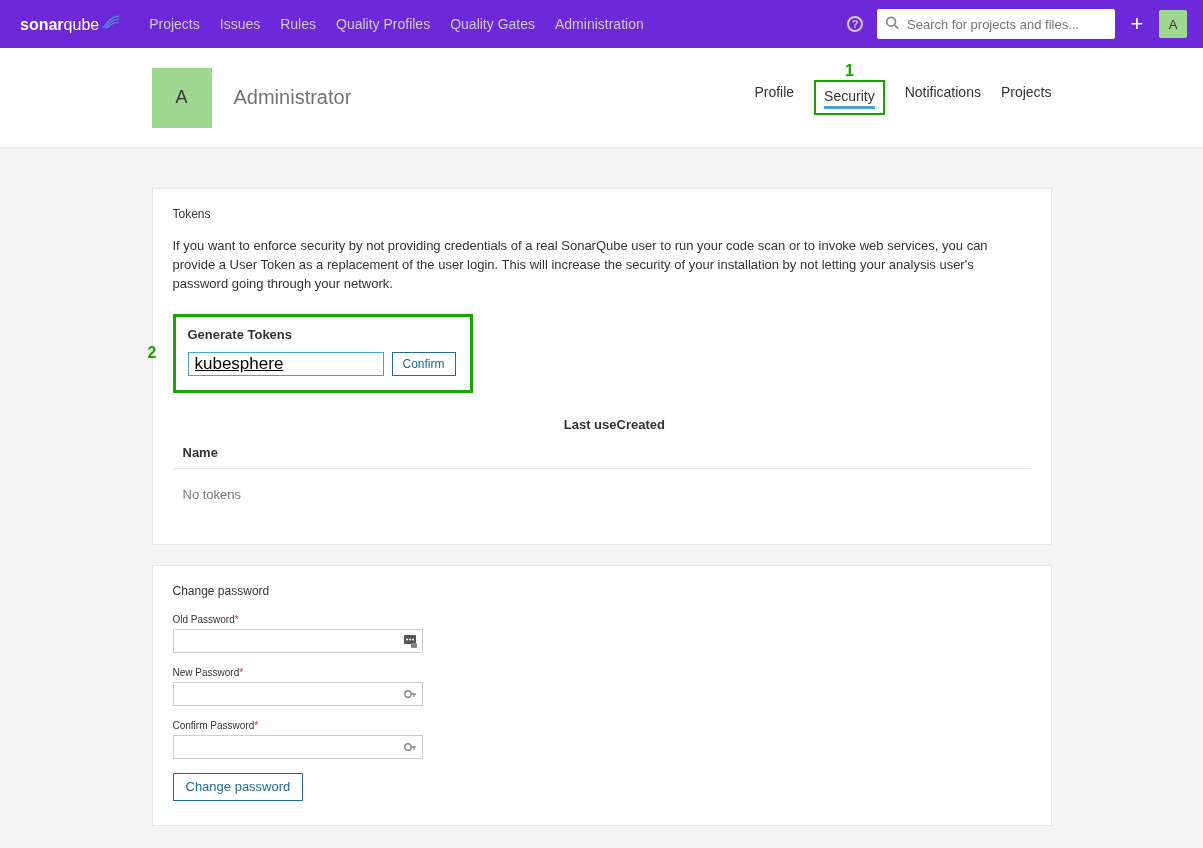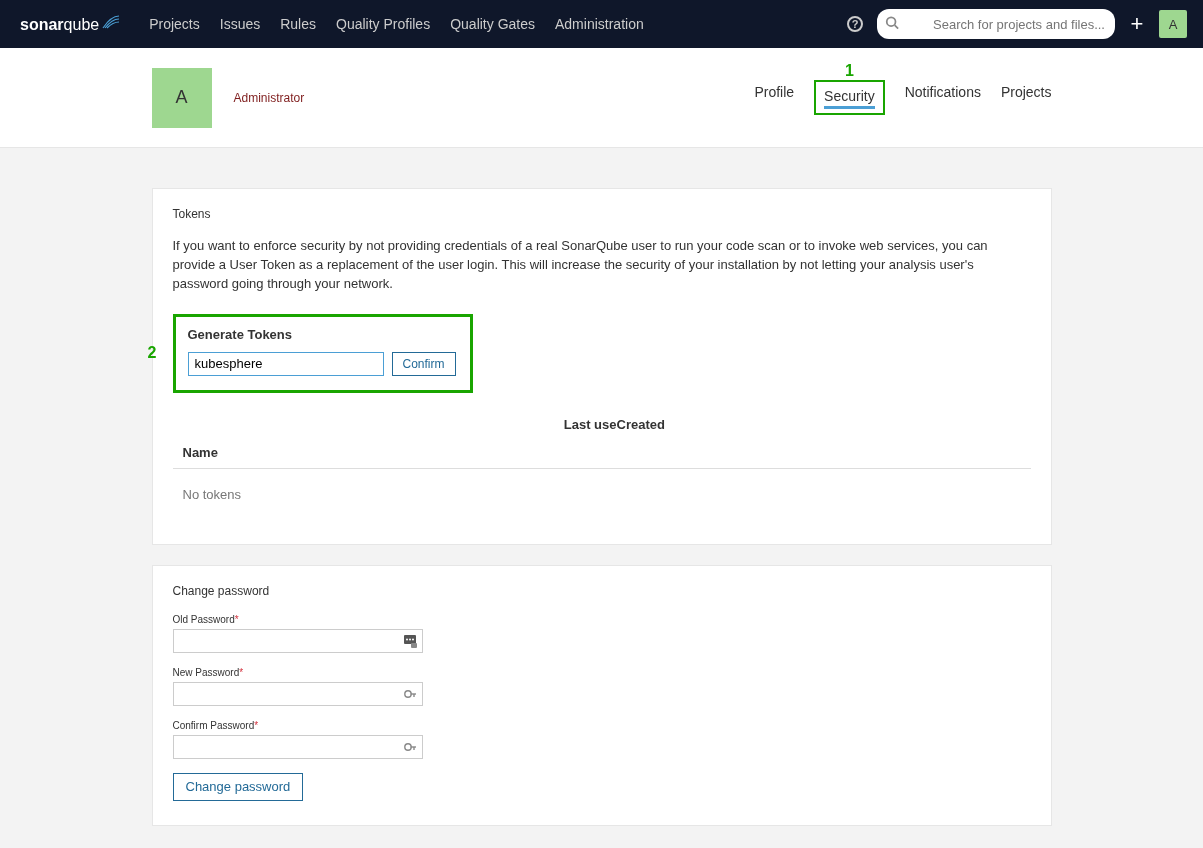--- a/index.html
+++ b/index.html
@@ -22,21 +22,21 @@
   .viewport::-webkit-scrollbar-track { background: #f1f1f1; }
   .viewport::-webkit-scrollbar-thumb { background: #c1c1c1; }
   .viewport::-webkit-scrollbar-button {
     background: #f1f1f1;
     height: 17px;
     display: block;
   }
 
   
   .topnav {
-    background: #0f172a;
+    background: #6d28d9;
     height: 48px;
     display: flex;
     align-items: center;
     padding: 0 16px 0 20px;
     color: #ccc;
   }
   .logo {
     display: flex;
     align-items: baseline;
     margin-right: 18px;
@@ -72,26 +72,25 @@
   }
   .search-wrap {
     position: relative;
     width: 238px;
     margin-right: 10px;
   }
   .search-input {
     width: 100%;
     height: 30px;
     border: none;
-    border-radius: 12px;
+    border-radius: 2px;
     padding: 0 10px 0 30px;
     font-size: 13px;
     color: #666;
     background: #fff;
-    text-align: right;
   }
   .search-icon {
     position: absolute;
     left: 8px; top: 50%;
     transform: translateY(-50%);
     color: #888;
   }
   .plus-btn {
     width: 24px; height: 24px;
     color: #fff;
@@ -132,22 +131,22 @@
     width: 60px; height: 60px;
     background: #9ed790;
     color: #333;
     font-size: 18px;
     display: flex;
     align-items: center;
     justify-content: center;
     margin-right: 22px;
   }
   .username {
-    font-size: 12px;
-    color: #7f1d1d;
+    font-size: 20px;
+    color: #737373;
     flex: 1;
   }
   .tabs {
     display: flex;
     gap: 20px;
   }
   .tabs a {
     color: #333;
     text-decoration: none;
     font-size: 14px;
@@ -214,23 +213,24 @@
   .generate-box h3 {
     font-size: 13px;
     font-weight: 700;
     margin-bottom: 10px;
   }
   .gen-row { display: flex; gap: 8px; align-items: center; }
   .token-input {
     border: 1px solid #4b9fd5;
     height: 24px;
     padding: 0 6px;
-    font-size: 13px;
+    font-size: 17px;
     width: 196px;
     outline: none;
+    text-decoration: underline;
   }
   .btn-outline {
     border: 1px solid #236a97;
     color: #236a97;
     background: #fff;
     font-size: 12px;
     height: 24px;
     padding: 0 10px;
     cursor: pointer;
   }

